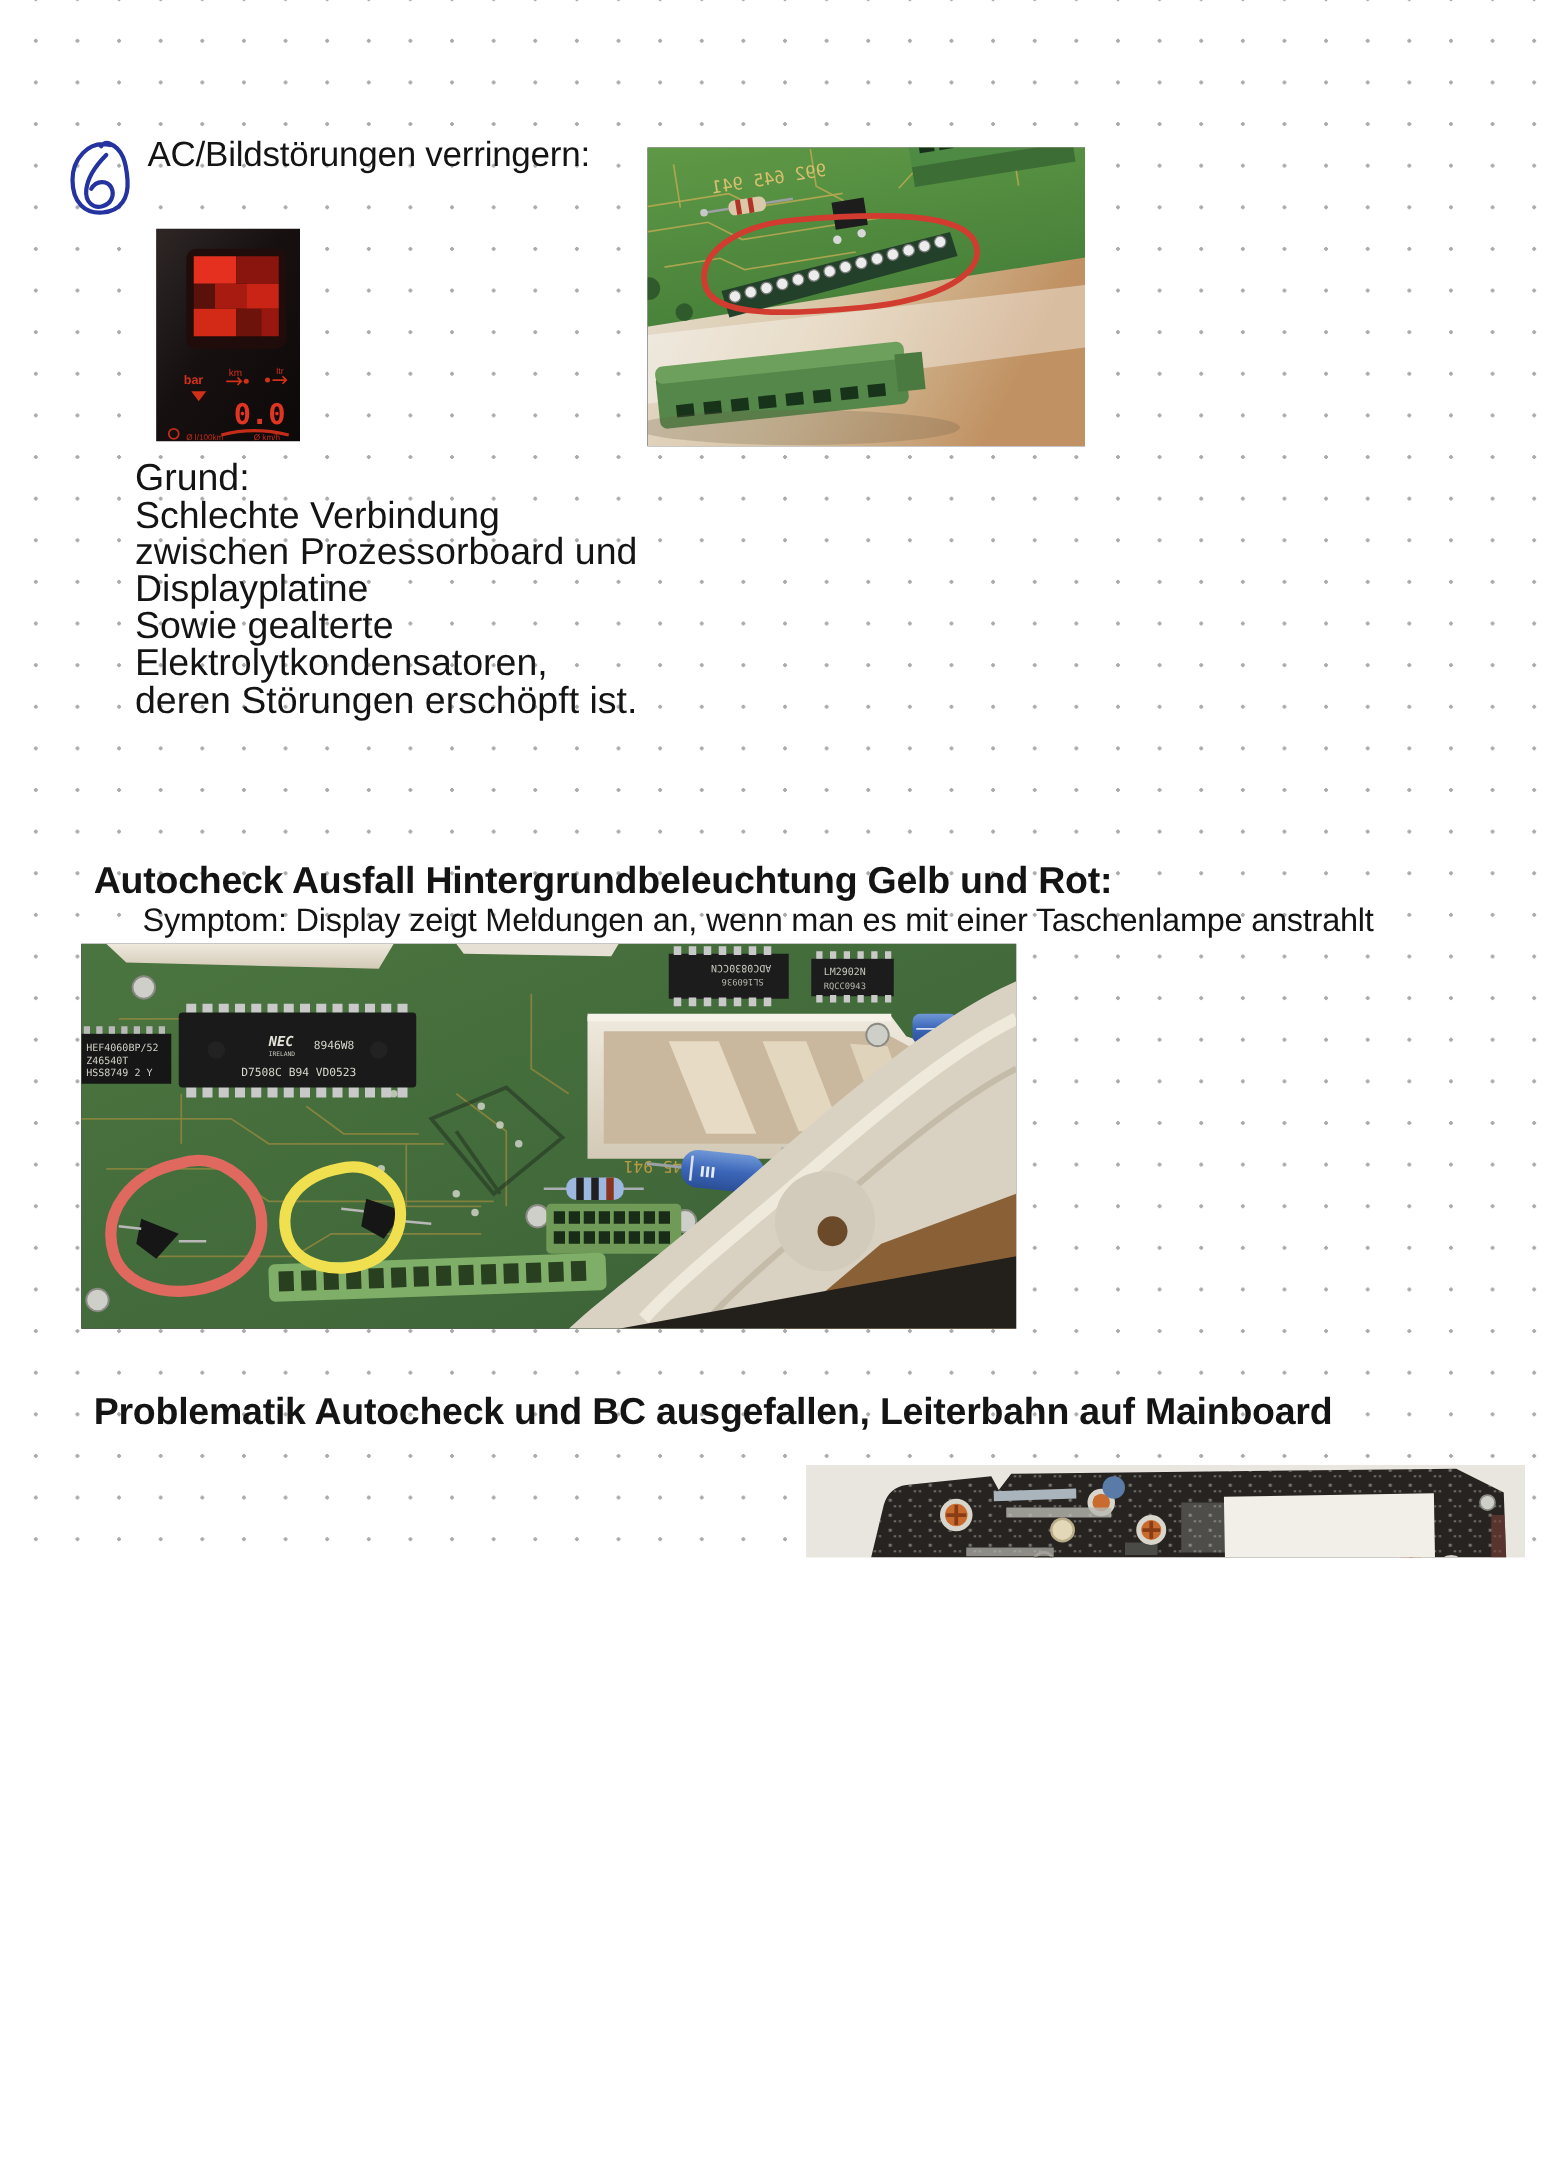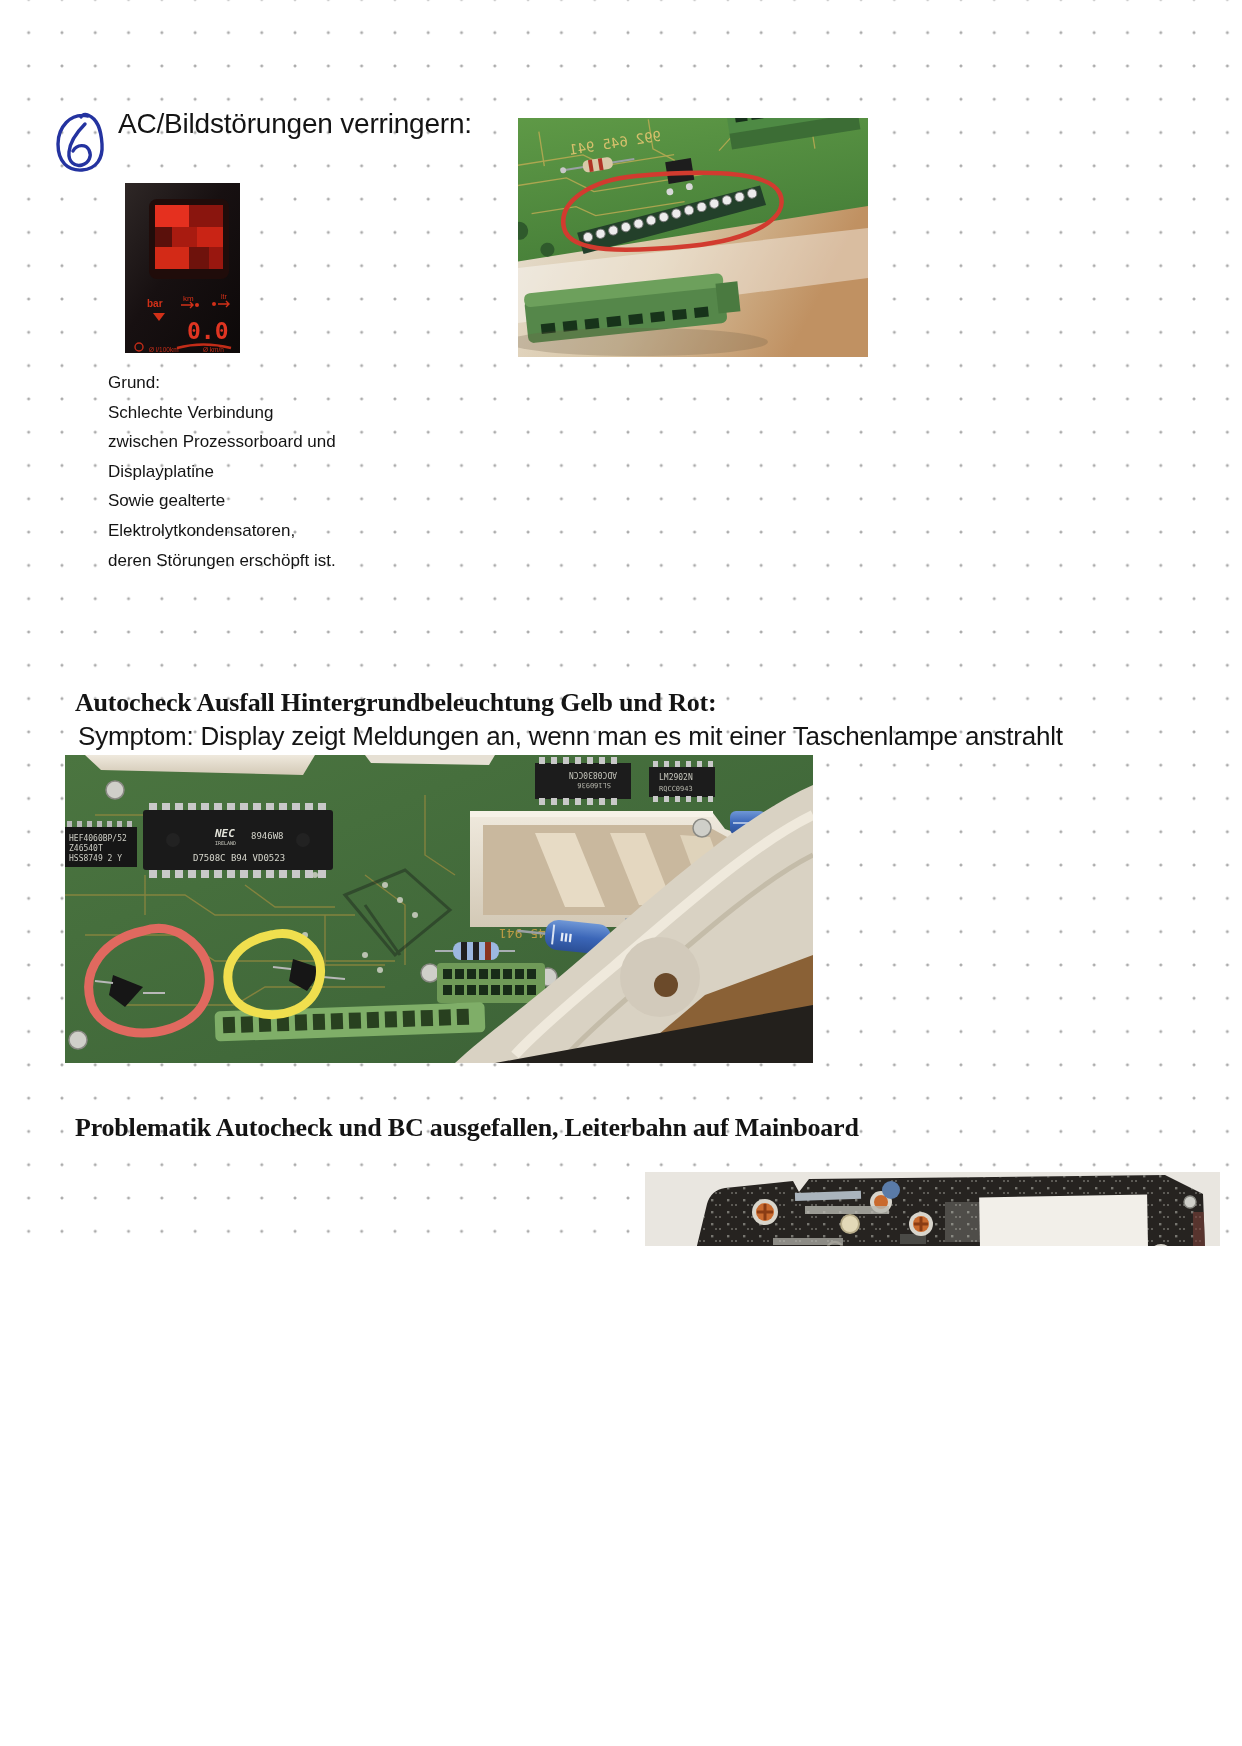--- a/index.html
+++ b/index.html
@@ -7,24 +7,24 @@
     position:relative;width:1242px;height:1246px;background:#ffffff;overflow:hidden;
     background-image:radial-gradient(circle,#ababab 1.3px,rgba(0,0,0,0) 1.7px);
     background-size:33.3px 33.3px;background-position:12px 16px;
     font-family:"Liberation Sans",sans-serif;color:#141414;
   }
   .abs{position:absolute;}
   .photo{position:absolute;overflow:hidden;background:#222;}
   .photo svg{display:block;width:100%;height:100%;}
   .title-ac{left:118px;top:108px;font-size:28px;letter-spacing:-.2px;}
   .tblock div{white-space:nowrap;}
-  .grund{left:108px;top:368px;font-size:17px;line-height:29.6px;}
+  .grund{left:108px;top:368px;font-size:30px;line-height:29.6px;}
   .reduktion{left:487px;top:385px;font-size:21px;line-height:25px;}
-  .h-bold{font-weight:700;font-size:26px;letter-spacing:-.2px;white-space:nowrap;font-family:Liberation Serif, serif;}
-  .h-reg{font-size:26px;letter-spacing:-.2px;white-space:nowrap;}
+  .h-bold{font-weight:700;font-size:30px;letter-spacing:-.2px;white-space:nowrap;}
+  .h-reg{font-size:26px;letter-spacing:-.2px;white-space:nowrap;margin-left:36px;}
   .overlay{pointer-events:none;}
   .chiptext{font-family:"DejaVu Sans Mono",monospace;}
 </style>
 </head>
 <body>
 
 <div class="page">
 
   <svg class="abs" style="left:52px;top:110px" width="56" height="64" viewBox="0 0 56 64">
     <path d="M36,6 C18,2 6,18 6,34 C6,52 16,61 30,60 C45,59 51,48 50,34 C49,20 46,9 36,5 C33,3.6 30,4.5 29,7" fill="none" stroke="#2433a0" stroke-width="3.4" stroke-linecap="round"></path>

